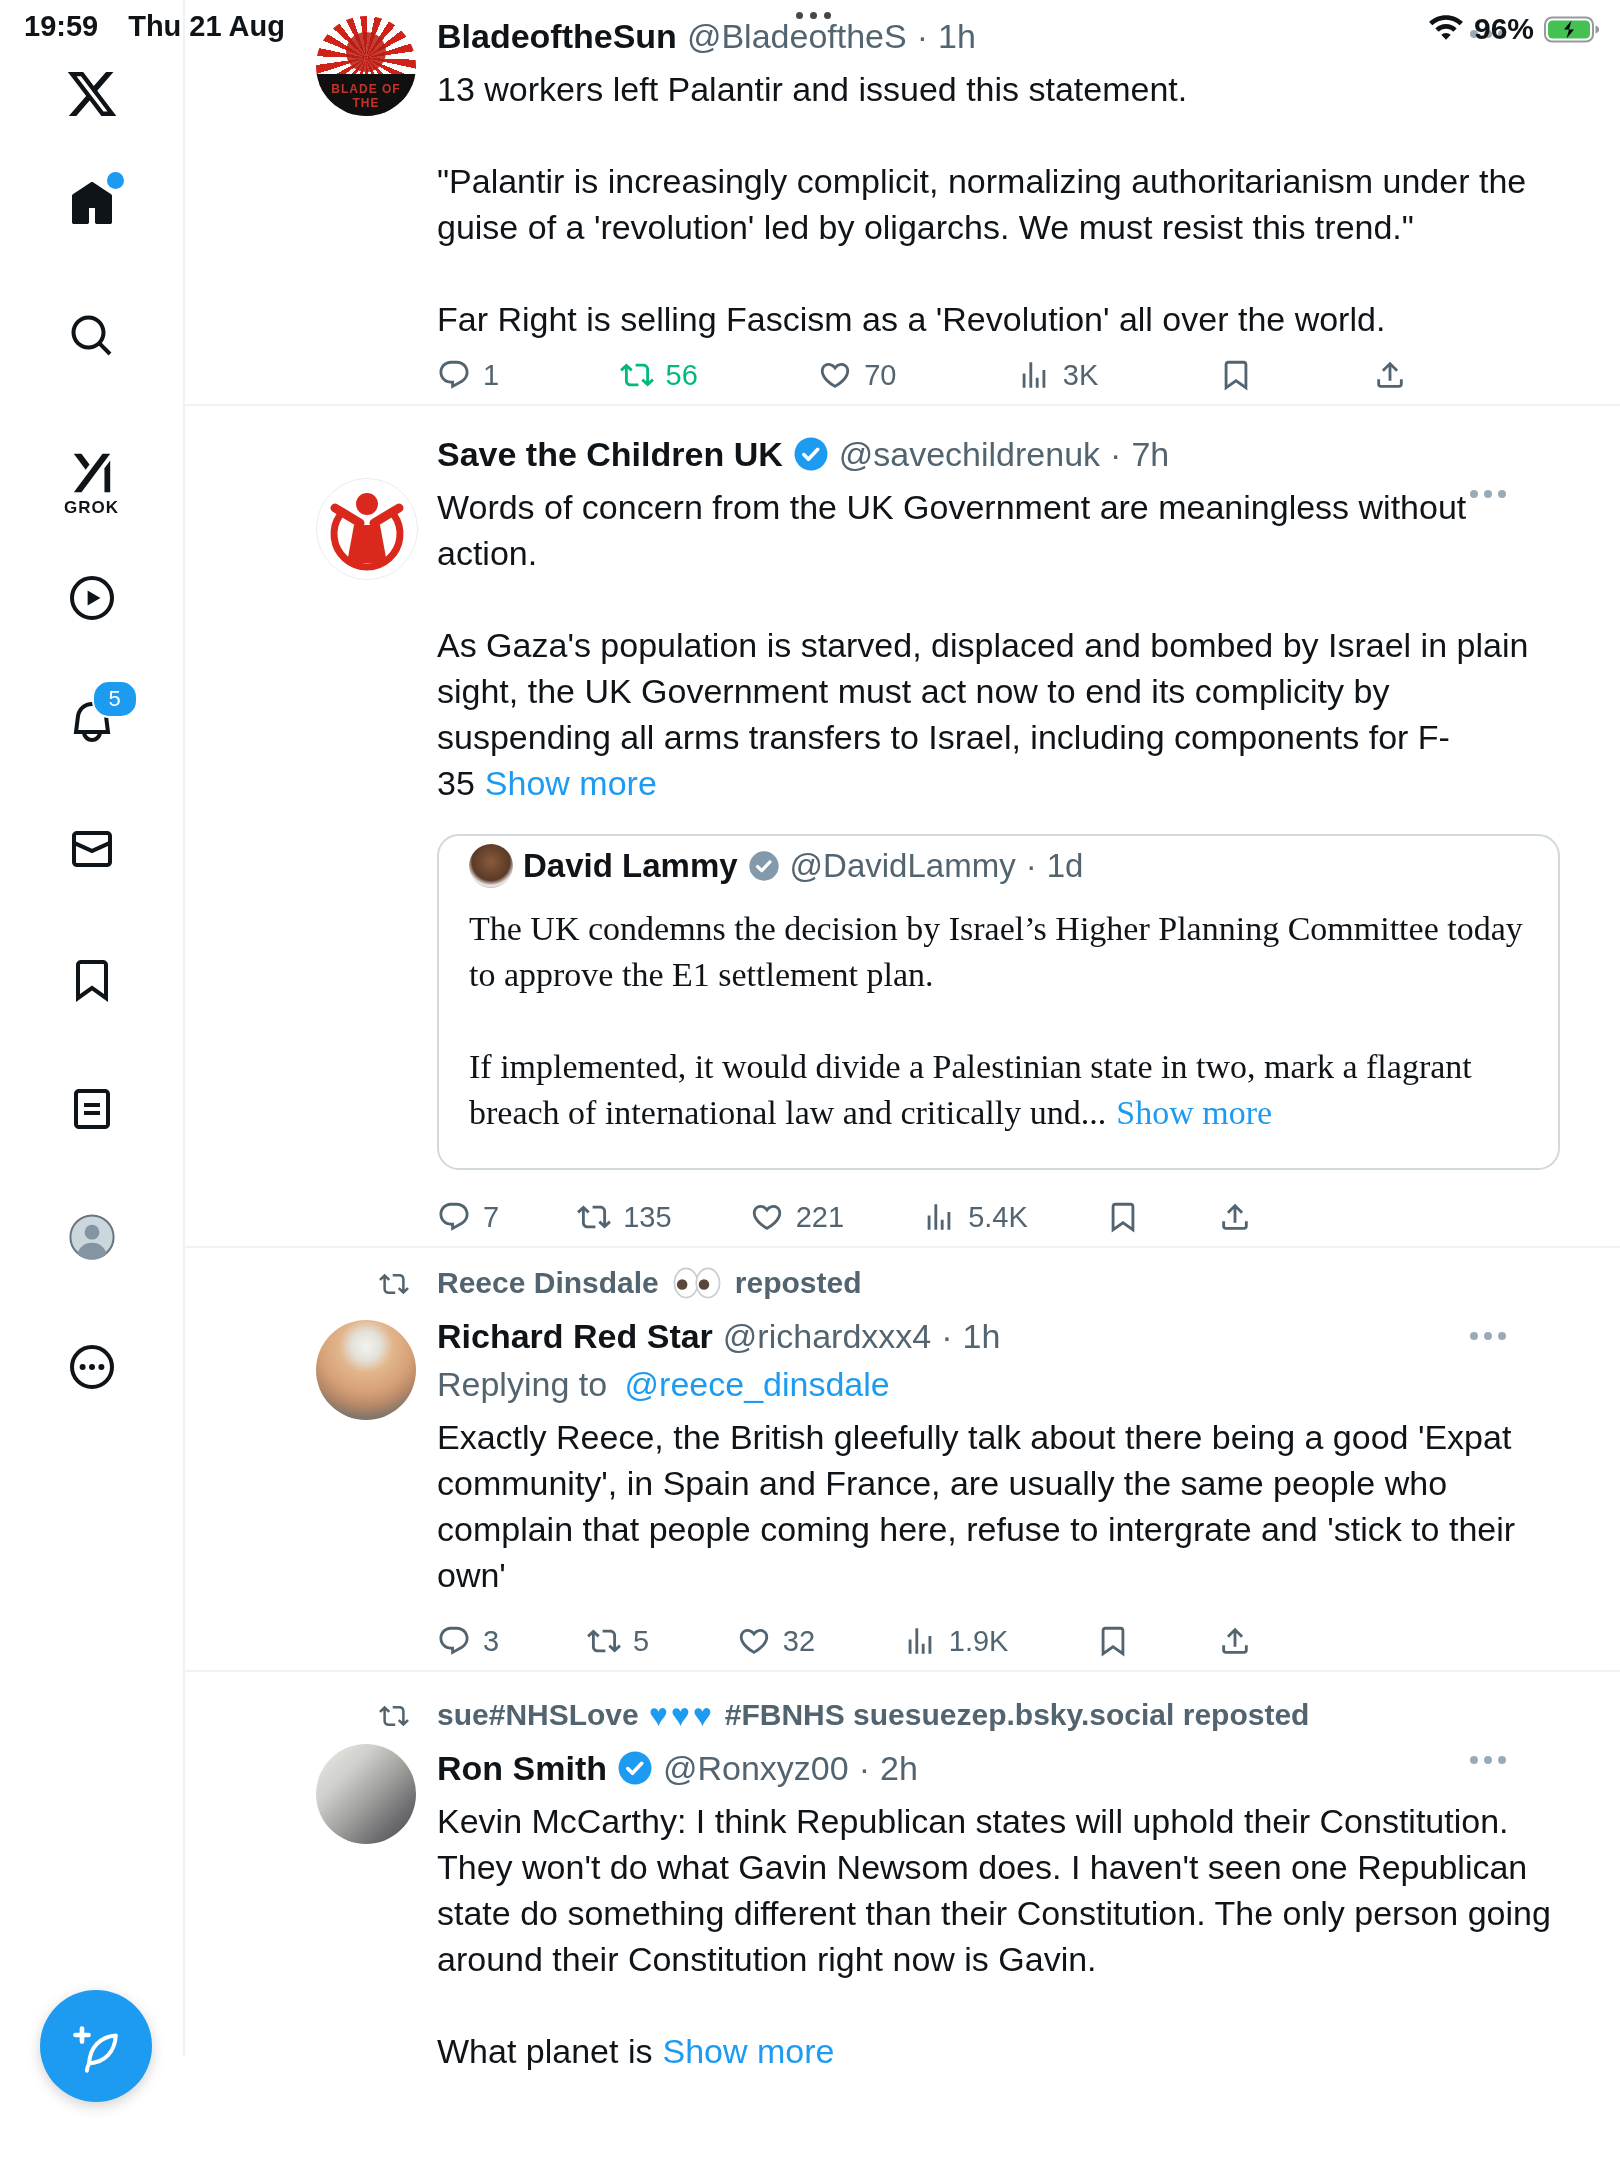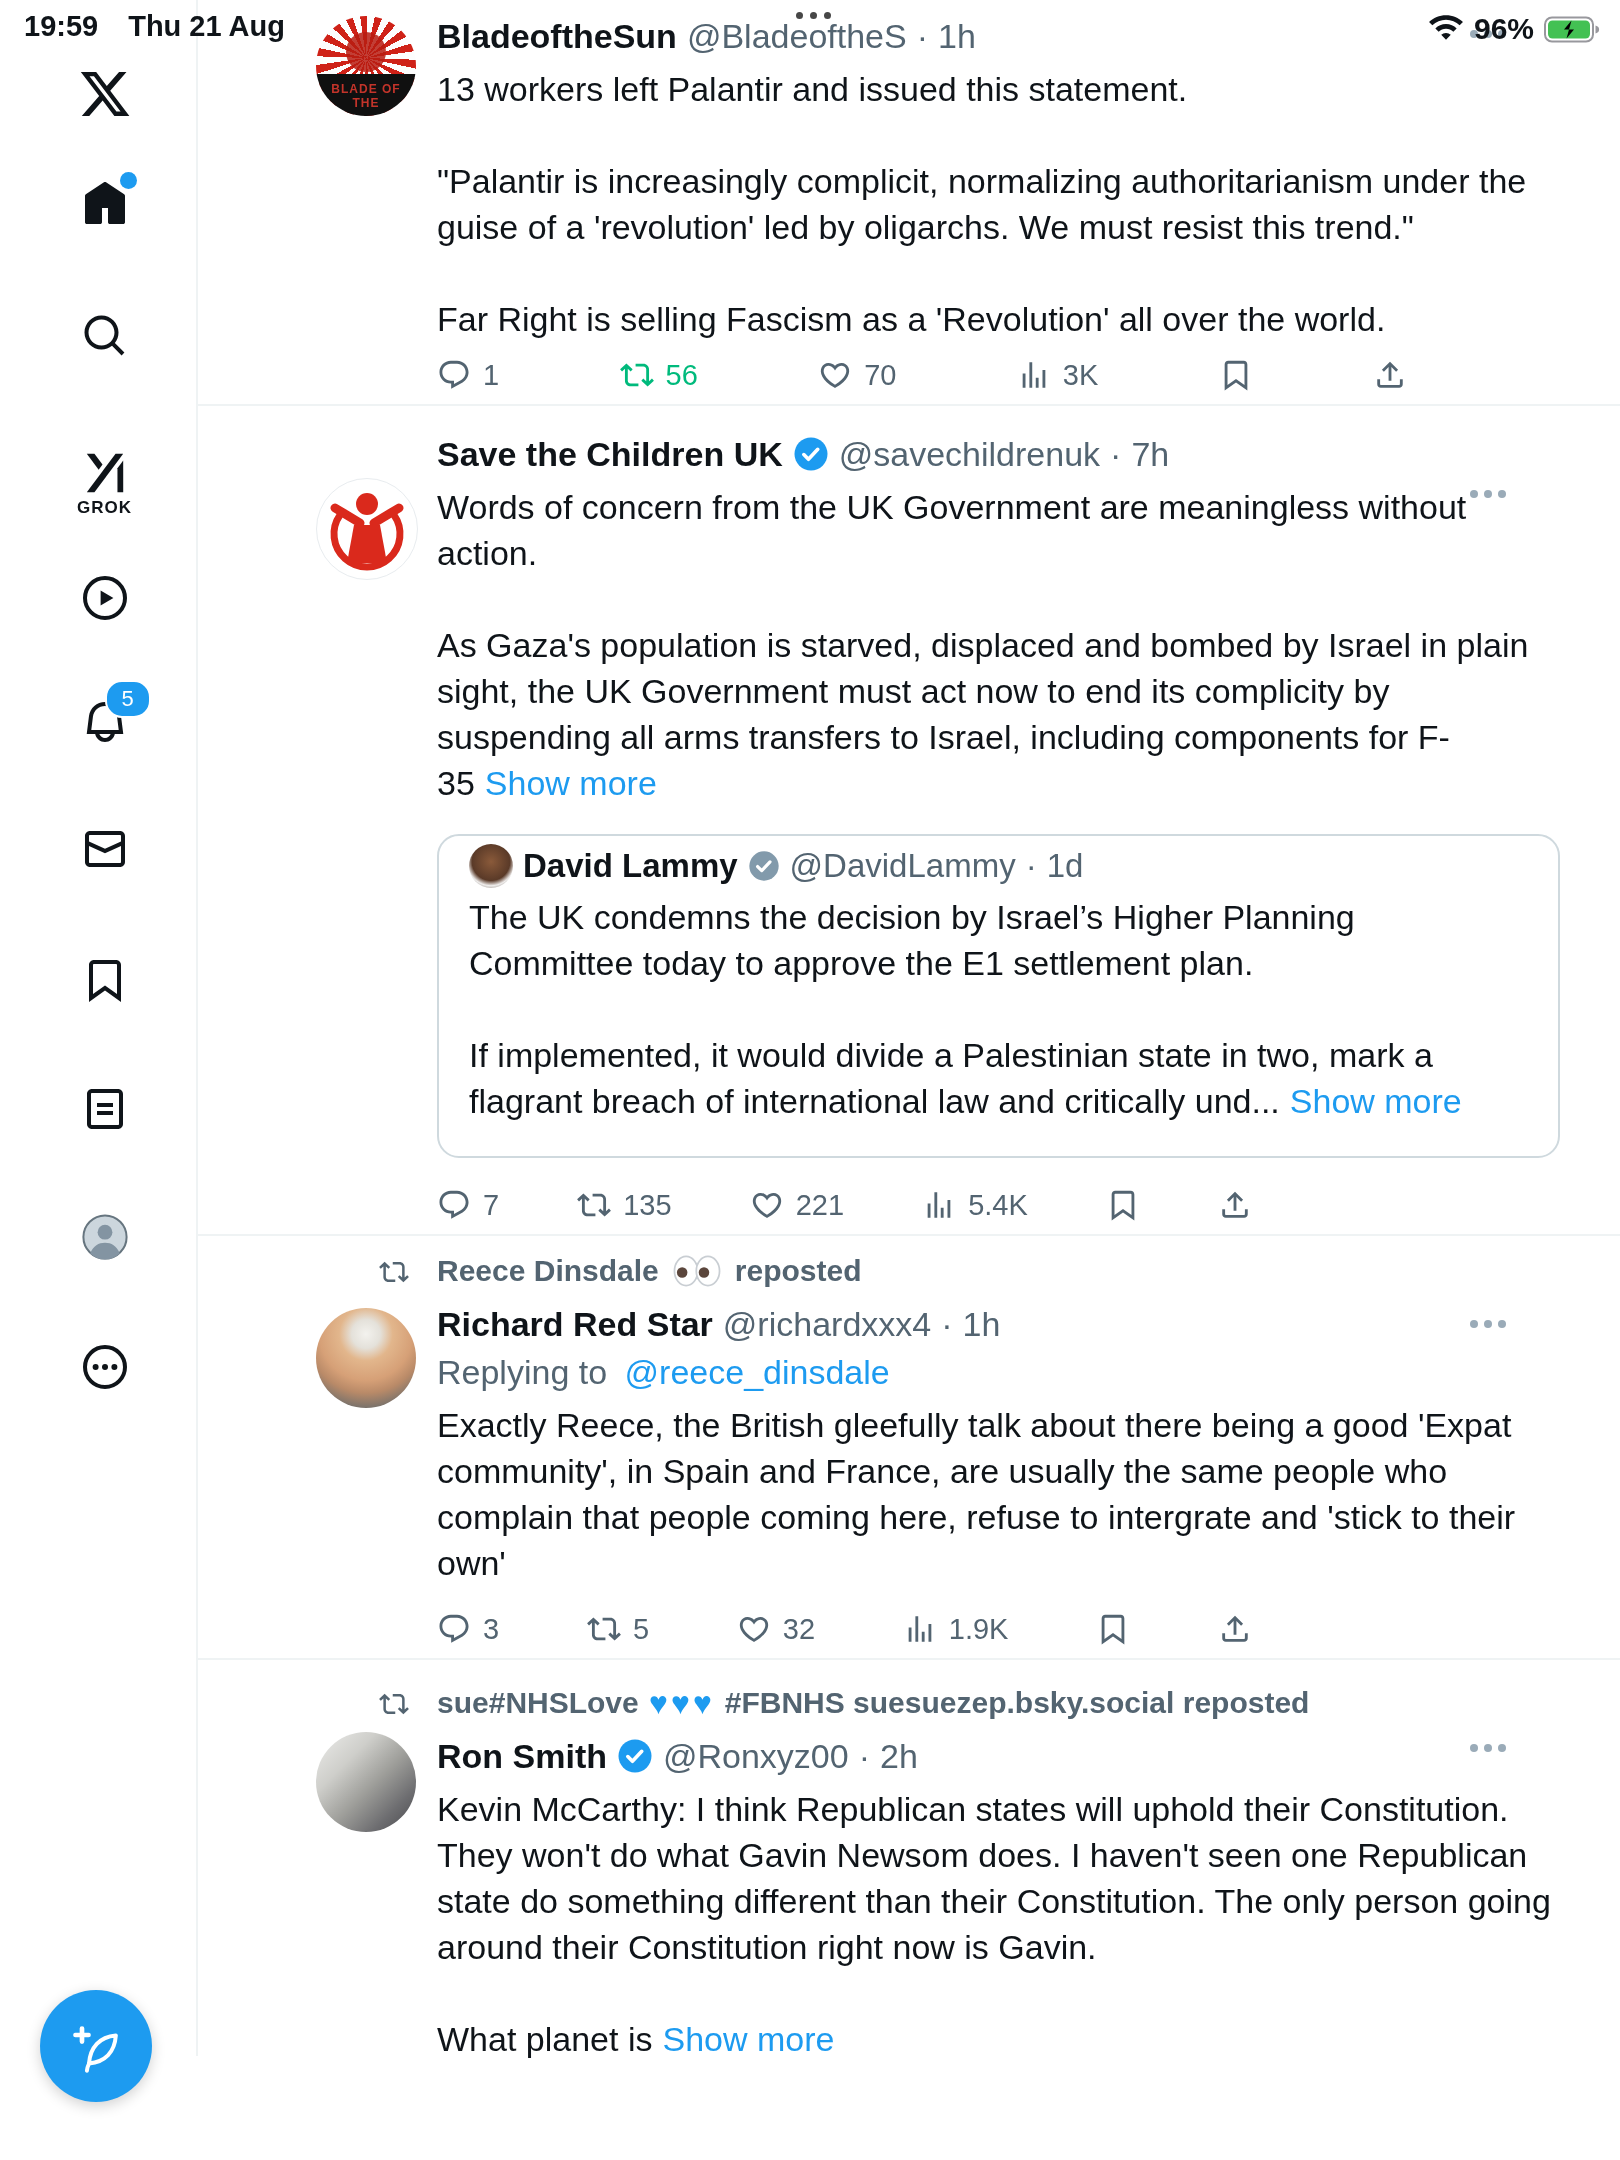--- a/index.html
+++ b/index.html
@@ -9,21 +9,21 @@
     -webkit-font-smoothing:antialiased;
   }
   
   .status-left{position:absolute;top:10px;left:24px;font-size:29px;font-weight:600;display:flex;gap:30px;z-index:50;}
   .status-right{position:absolute;top:12px;right:18px;display:flex;align-items:center;gap:10px;font-size:30px;font-weight:600;z-index:50;}
   .status-right svg.wifi{width:36px;height:30px;}
   .status-right svg.batt{width:58px;height:27px;}
   .mt-dots{position:absolute;top:12px;left:796px;display:flex;gap:7px;z-index:50;}
   .mt-dots i{width:7px;height:7px;border-radius:50%;background:#474747;}
   
-  .sidebar{position:absolute;left:13px;top:0;width:183px;height:2056px;border-right:2px solid #eff3f4;background:#fff;z-index:10;}
+  .sidebar{position:absolute;left:0;top:0;width:183px;height:2056px;border-right:2px solid #eff3f4;background:#fff;z-index:10;}
   .side-item{position:absolute;left:50%;transform:translateX(-50%);width:60px;height:60px;display:flex;align-items:center;justify-content:center;cursor:pointer;}
   .side-item svg{width:48px;height:48px;color:#0f1419;}
   .side-item.logo svg{width:54px;height:54px;}
   .grok-wrap{display:flex;flex-direction:column;align-items:center;gap:2px;}
   .grok-label{font-size:17px;font-weight:700;letter-spacing:1px;color:#0f1419;}
   .home-dot{position:absolute;top:-2px;right:-2px;width:17px;height:17px;border-radius:50%;background:#1d9bf0;}
   .noti-badge{position:absolute;top:-12px;right:-16px;min-width:24px;height:34px;padding:0 9px;border-radius:17px;background:#1d9bf0;color:#fff;
     font-size:22px;font-weight:500;display:flex;align-items:center;justify-content:center;border:2px solid #fff;}
   .fab{position:absolute;left:40px;top:1990px;width:112px;height:112px;border-radius:50%;background:#1d9bf0;border:none;cursor:pointer;
     display:flex;align-items:center;justify-content:center;box-shadow:0 4px 14px rgba(0,0,0,.18);z-index:20;}
@@ -51,21 +51,21 @@
   .t-body p{margin:0;}
   .t-body p + p{margin-top:46px;}
   .link{color:#1d9bf0;cursor:pointer;text-decoration:none;}
   .sp{margin-left:10px;}
   .replying{margin-top:4px;font-size:34px;line-height:44px;color:#536471;}
   
   .quote{border:2px solid #cfd9de;border-radius:22px;margin-top:28px;padding:8px 30px 32px;cursor:pointer;}
   .q-header{display:flex;align-items:center;gap:10px;font-size:33px;line-height:42px;white-space:nowrap;}
   .q-avatar{width:44px;height:44px;border-radius:50%;flex:none;background:radial-gradient(circle at 50% 40%,#8a5a3a 0%,#5a3a28 55%,#33201414 70%,#2e1d12 100%);}
   .q-badge{width:32px;height:32px;flex:none;}
-  .quote .t-body{margin-top:6px;}
+  .quote .t-body{margin-top:18px;font-family:Liberation Serif, serif;}
   
   .stats{display:flex;justify-content:space-between;align-items:center;margin-top:22px;width:815px;color:#536471;font-size:29px;}
   .t1 .stats{width:970px;margin-top:16px;}
   .stat{display:flex;align-items:center;gap:12px;background:none;border:none;color:#536471;font-size:29px;cursor:pointer;padding:0;}
   .stat svg{width:34px;height:34px;}
   .stat.active-rt{color:#00ba7c;}
   
   .av-blade{background:repeating-conic-gradient(from -8deg at 50% 42%,#cf2218 0 10deg,#fdfdfd 10deg 20deg);}
   .av-blade .sun{position:absolute;left:30%;top:16%;width:40%;height:40%;border-radius:50%;background:#b71c12;opacity:.85;}
   .av-blade .ground{position:absolute;left:0;bottom:0;width:100%;height:42%;background:#101010;}

